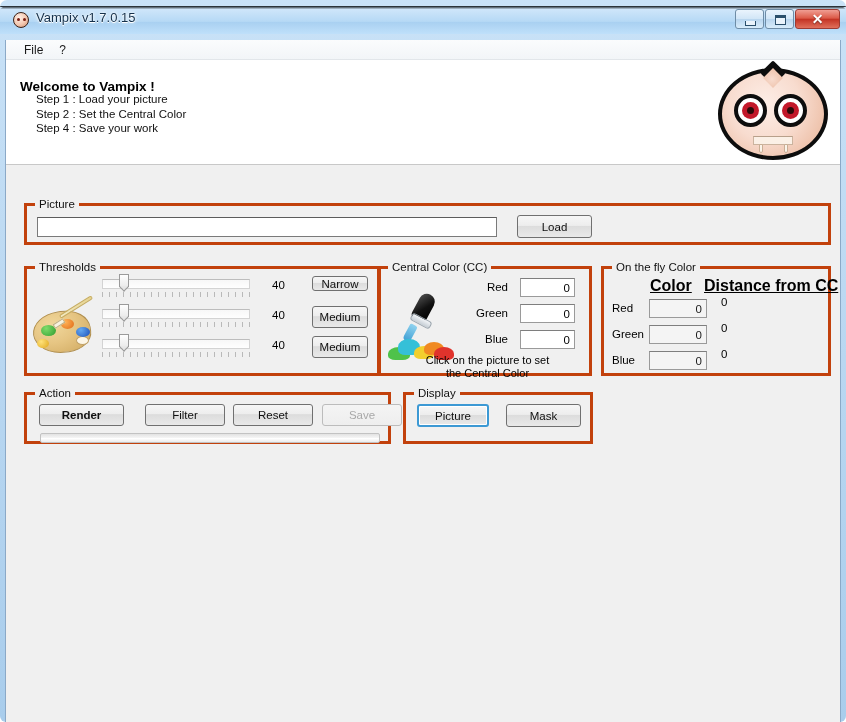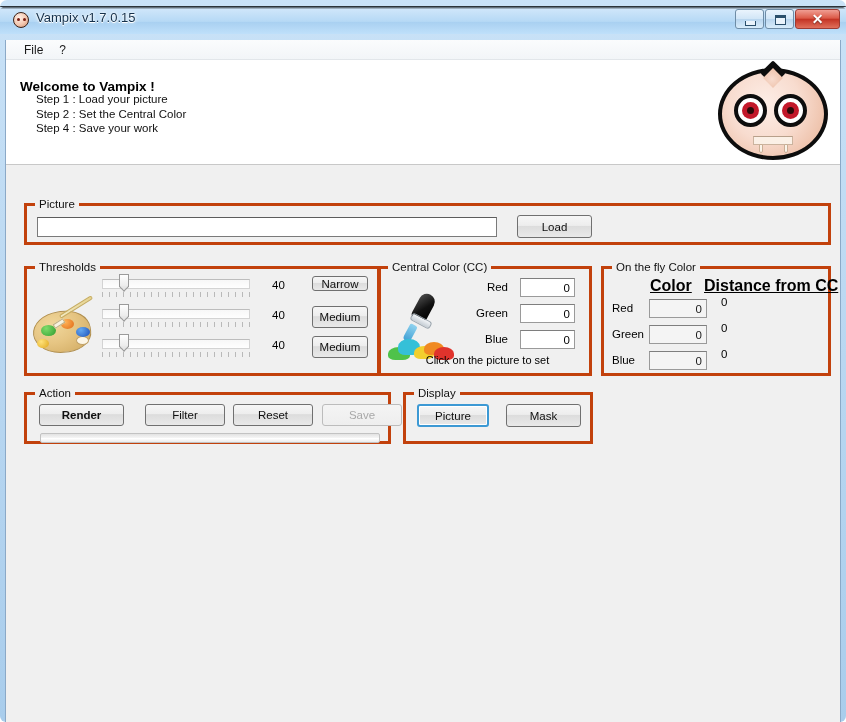--- a/index.html
+++ b/index.html
@@ -318,20 +318,21 @@
       <input class="num-input" style="left: 140px; top: 9px;" type="text" value="0">
 
       <div class="cc-label" style="left:88px;top:38px;">Green</div>
       <input class="num-input" style="left: 140px; top: 35px;" type="text" value="0">
 
       <div class="cc-label" style="left:88px;top:64px;">Blue</div>
       <input class="num-input" style="left: 140px; top: 61px;" type="text" value="0">
 
       <div id="cc-hint">
         <div>Click on the picture to set</div>
+        <div>the Central Color</div>
       </div>
     </div>
 
     <div class="group" id="g-fly">
       <span class="glabel">On the fly Color</span>
 
       <div class="fly-head" style="left:46px;top:8px;">Color</div>
       <div class="fly-head" style="left:100px;top:8px;">Distance from CC</div>
 
       <div class="fly-label" style="left:8px;top:33px;">Red</div>

